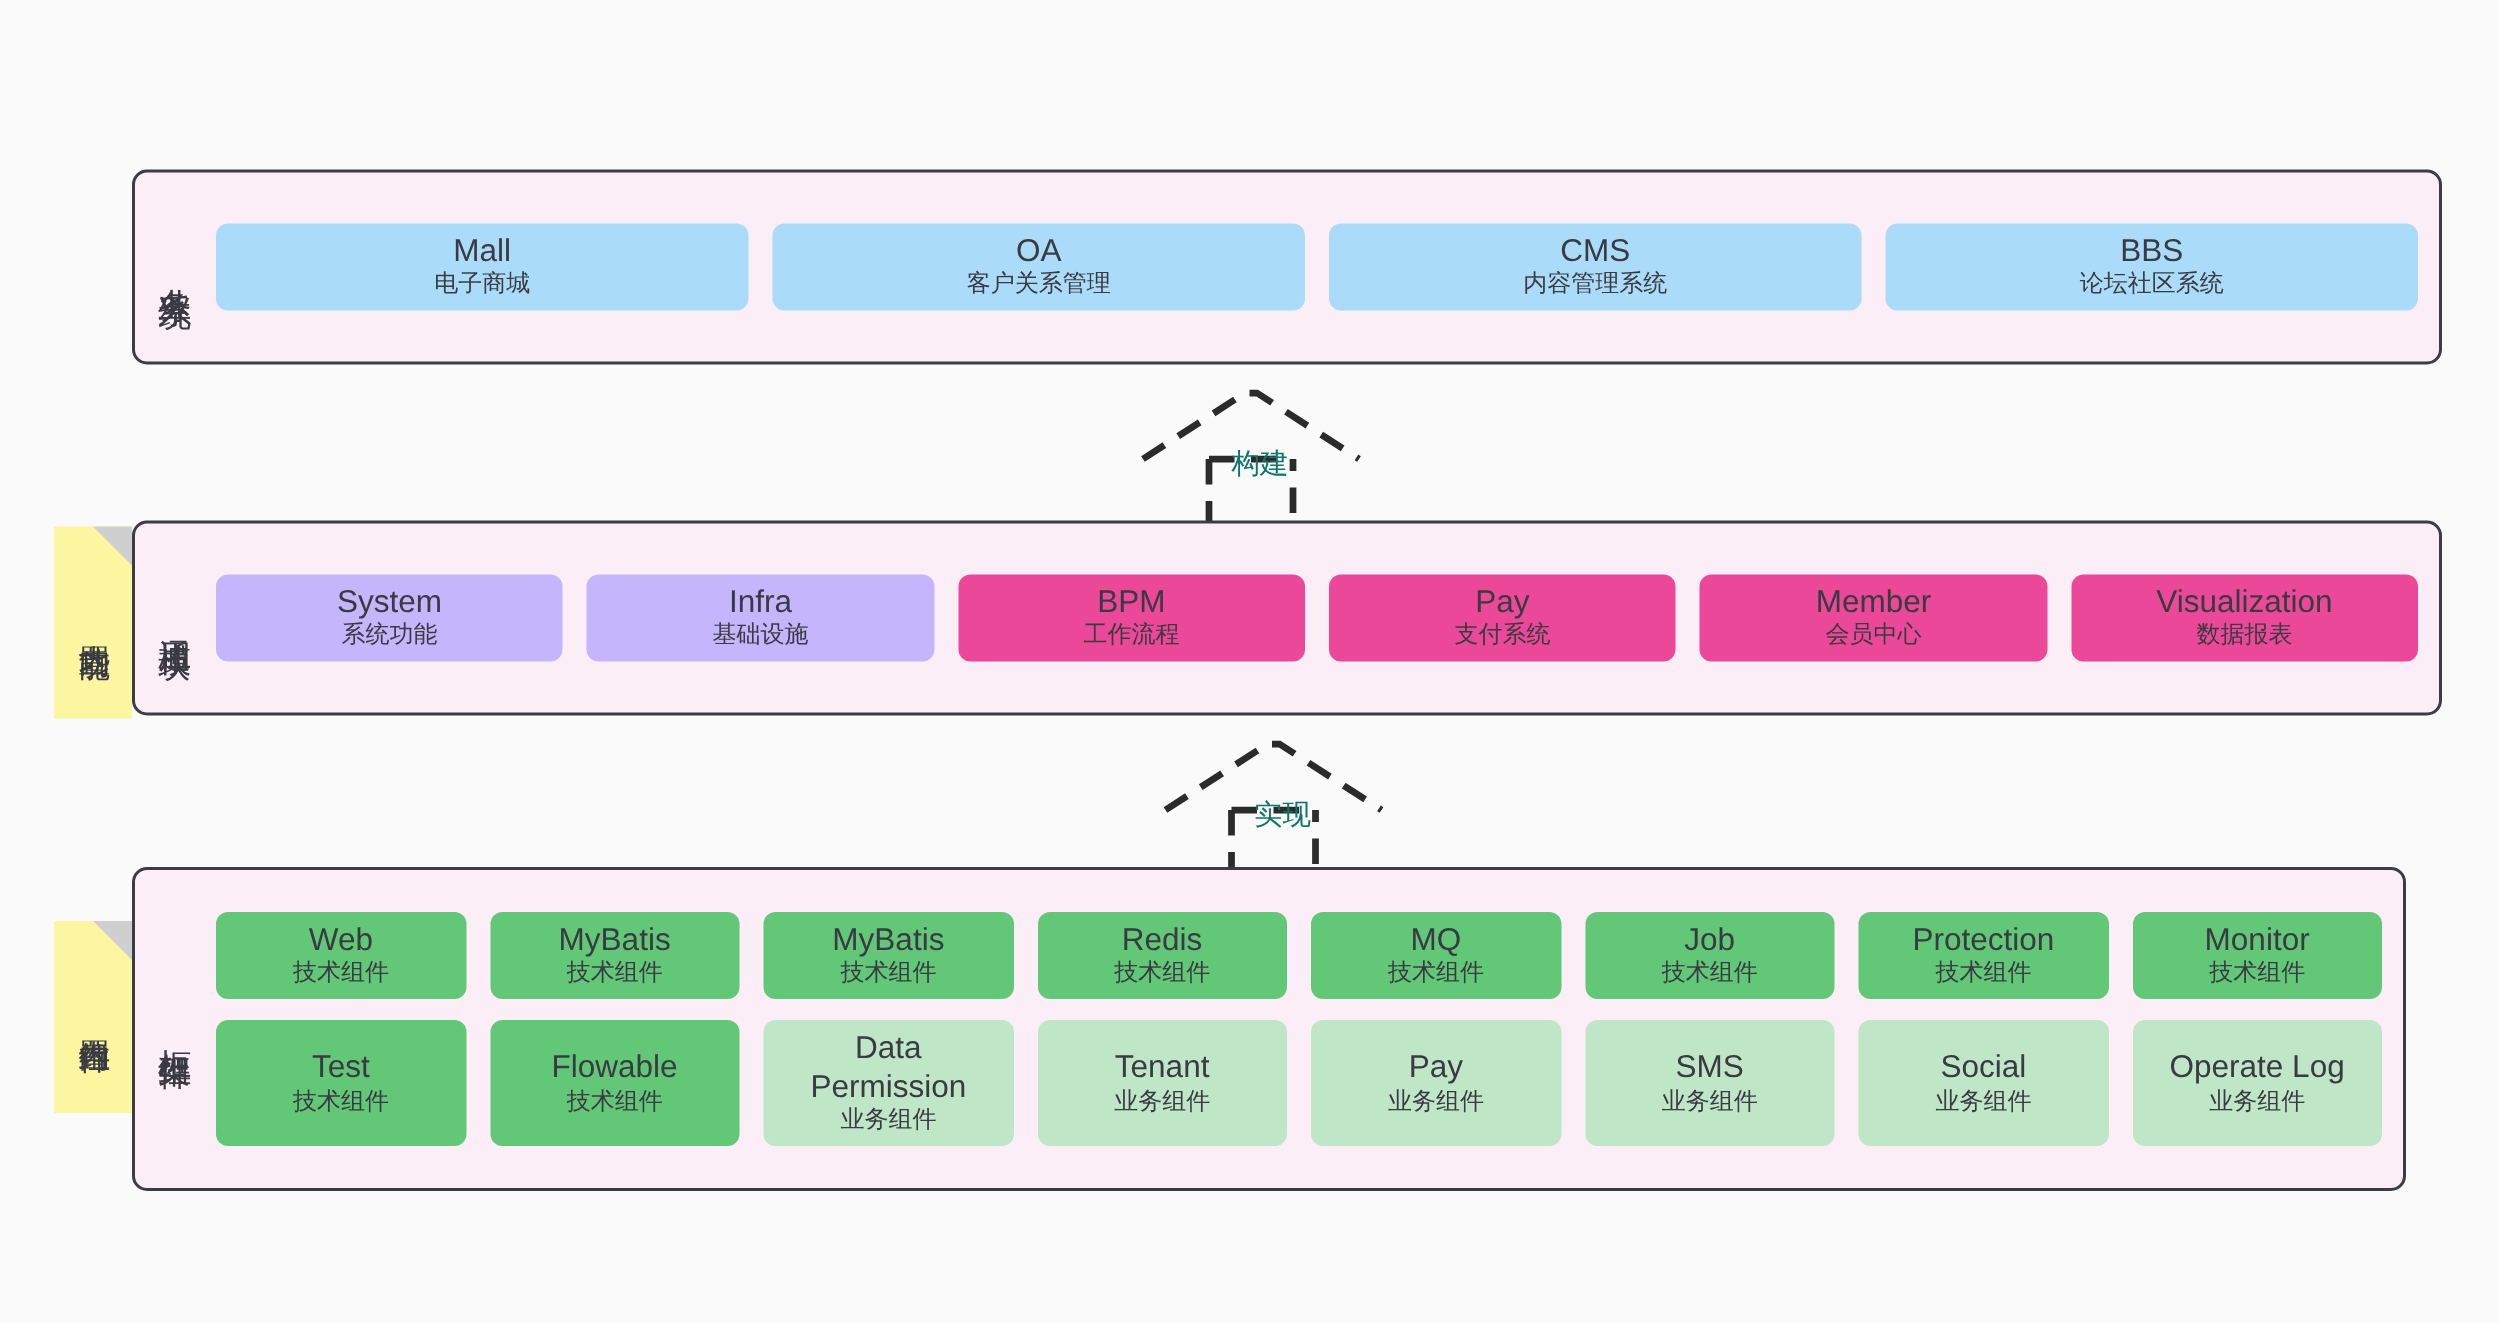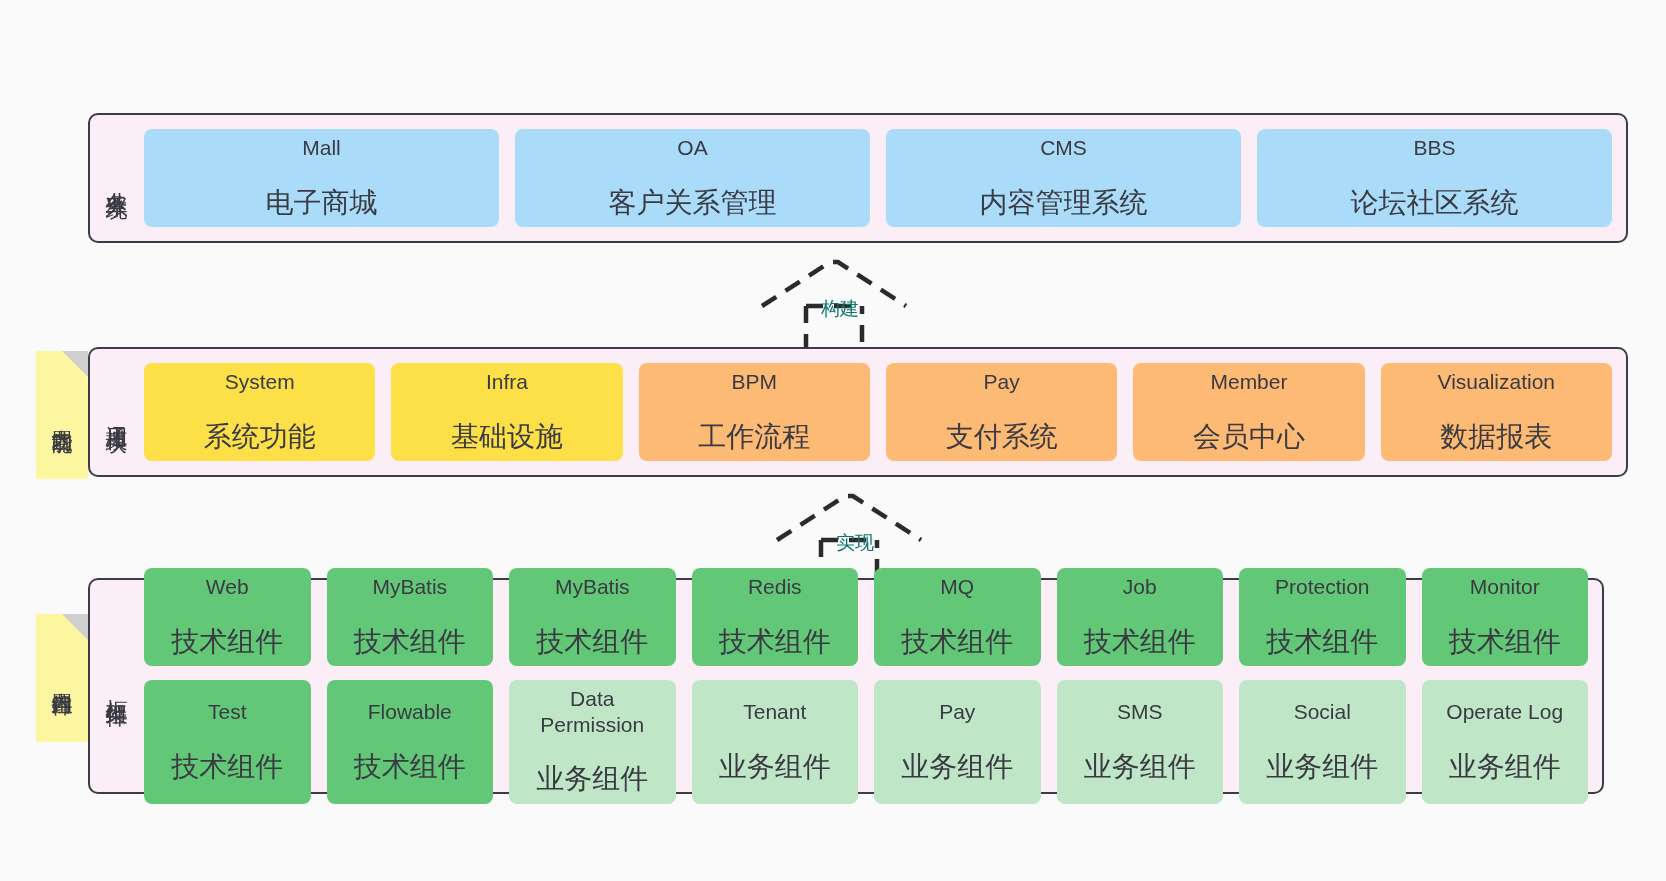--- a/index.html
+++ b/index.html
@@ -73,37 +73,37 @@
   .card {
     flex: 1 1 0;
     border-radius: 8px;
     display: flex;
     flex-direction: column;
     align-items: center;
     justify-content: center;
     text-align: center;
     box-sizing: border-box;
     padding: 6px 4px;
-    gap: 24px;
   }
   .card .en {
     font-size: 21px;
     line-height: 1.22;
     color: #3a3a42;
     white-space: pre-line;
   }
   .card .cn {
-    font-size: 28px;
+    font-size: 16px;
     line-height: 1.3;
     color: #3a3a42;
+    font-family: Liberation Mono, monospace;
   }
 
   .c-blue   { background: #aadcfa; }
-  .c-red    { background: #fde047; }
-  .c-pink   { background: #fdba74; }
+  .c-red    { background: #c4b5fd; }
+  .c-pink   { background: #ec4899; }
   .c-green  { background: #62c878; }
   .c-lgreen { background: #bfe6c6; }
 
   
   .sticky {
     position: absolute;
     background: #fcf6a0;
     box-shadow: 0 0 0 0 rgba(0,0,0,0);
     display: flex;
     align-items: center;

